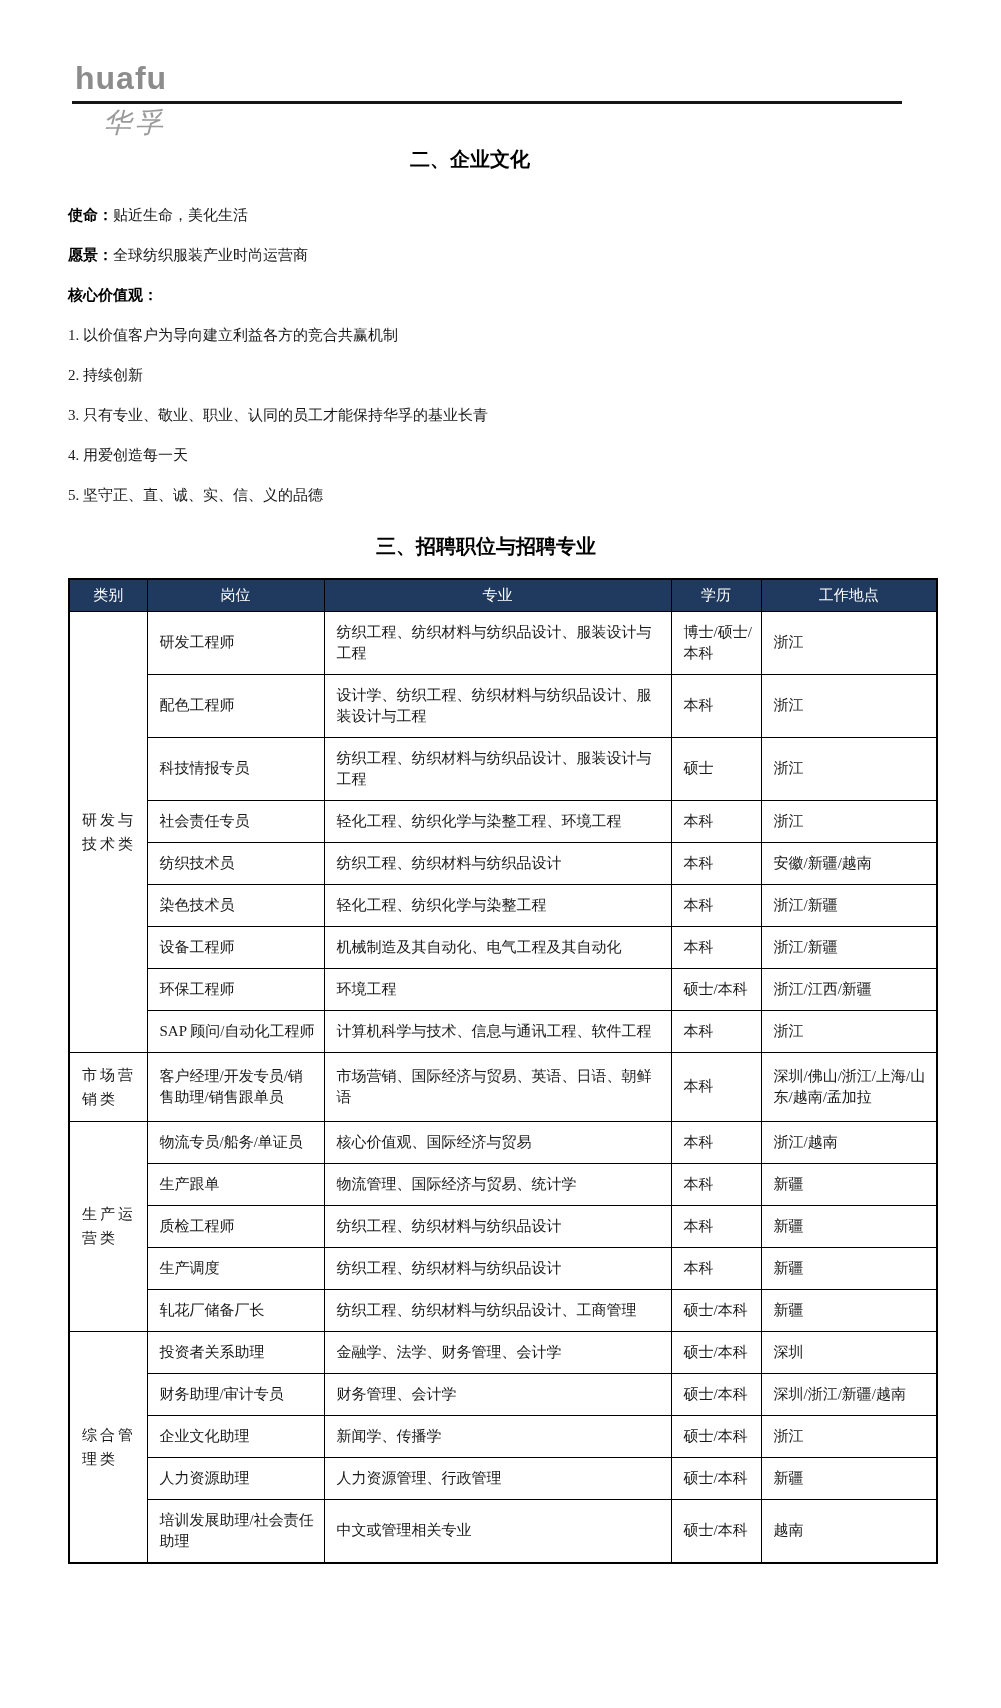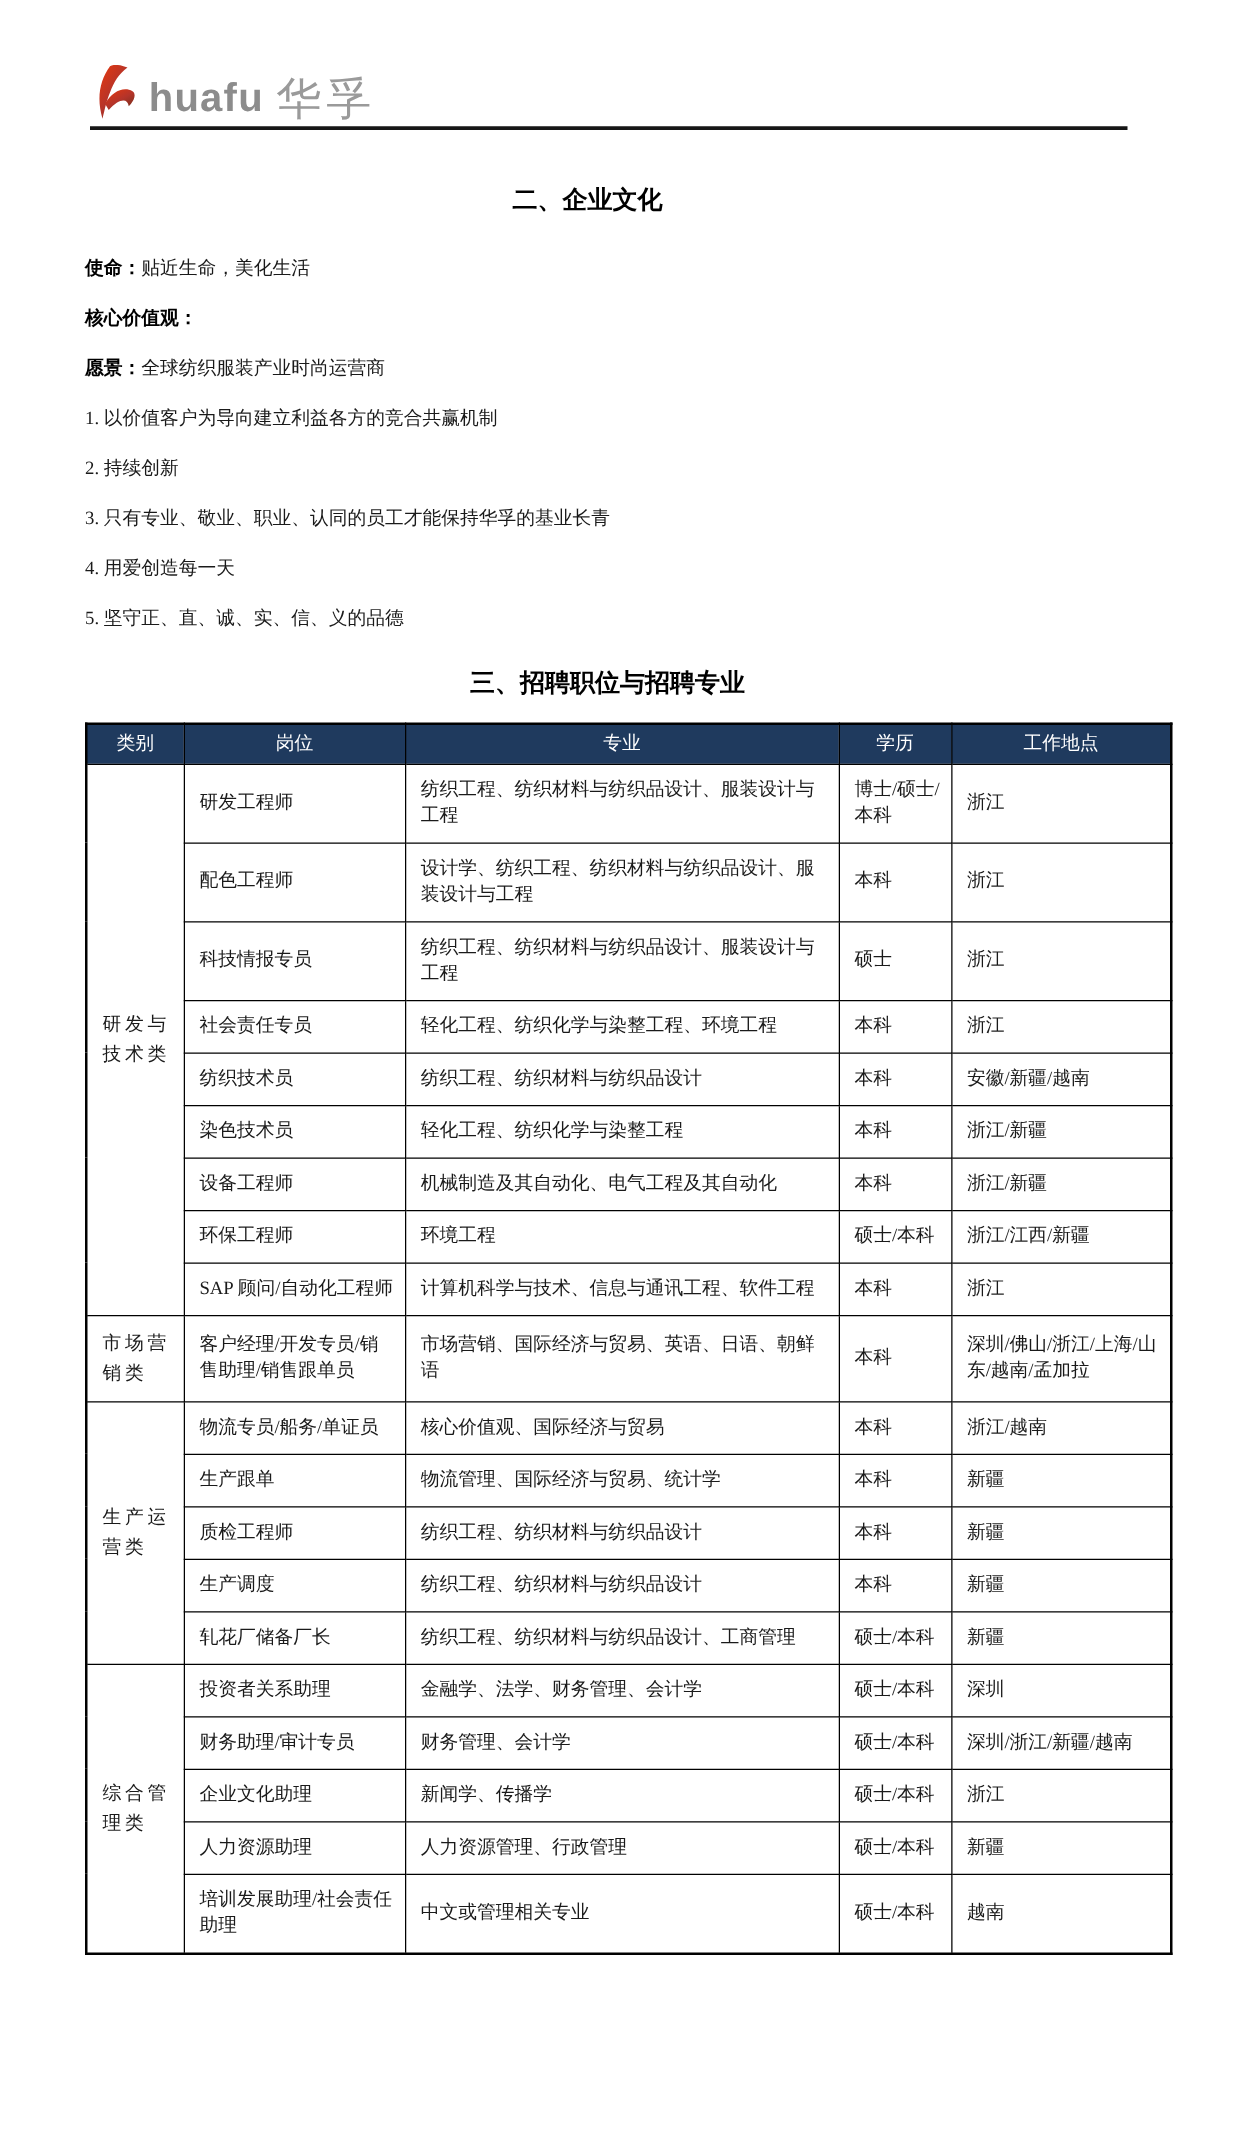--- a/index.html
+++ b/index.html
@@ -20,32 +20,34 @@
     height:1708px;
     background:#ffffff;
     overflow:hidden;
   }
   
   .logo-row{
     position:absolute;
     left:75px; top:50px;
     display:flex; align-items:flex-end; gap:10px;
     height:46px;
+    flex-direction:column;
   }
   .logo-mark{width:34px;height:44px;}
   .logo-word{
     font-family:"Liberation Sans","DejaVu Sans",sans-serif;
     font-weight:bold;
     font-size:32px;
     line-height:36px;
     color:var(--logo-gray);
     letter-spacing:1px;
   }
   .logo-script{
-    font-size:36px;
+    font-style:italic;
+    font-size:28px;
     line-height:34px;
     color:#9a9a9a;
     letter-spacing:4px;
   }
   .head-rule{
     position:absolute;
     left:72px; top:101px;
     width:830px; height:3px;
     background:#161616;
   }
@@ -123,22 +125,22 @@
     </svg>
     <span class="logo-word">huafu</span>
     <span class="logo-script">华孚</span>
   </div>
   <div class="head-rule"></div>
 
   <div class="sec-title" id="title-culture">二、企业文化</div>
 
   <div class="culture">
     <p><span class="lbl">使命：</span><span>贴近生命，美化生活</span></p>
+    <p><span class="lbl">愿景：</span><span>全球纺织服装产业时尚运营商</span></p>
     <p><span class="lbl">核心价值观：</span></p>
-    <p><span class="lbl">愿景：</span><span>全球纺织服装产业时尚运营商</span></p>
     <div id="values-list">
         <p>1. 以价值客户为导向建立利益各方的竞合共赢机制</p>
         <p>2. 持续创新</p>
         <p>3. 只有专业、敬业、职业、认同的员工才能保持华孚的基业长青</p>
         <p>4. 用爱创造每一天</p>
         <p>5. 坚守正、直、诚、实、信、义的品德</p>
       </div>
   </div>
 
   <div class="sec-title" id="title-recruit">三、招聘职位与招聘专业</div>

